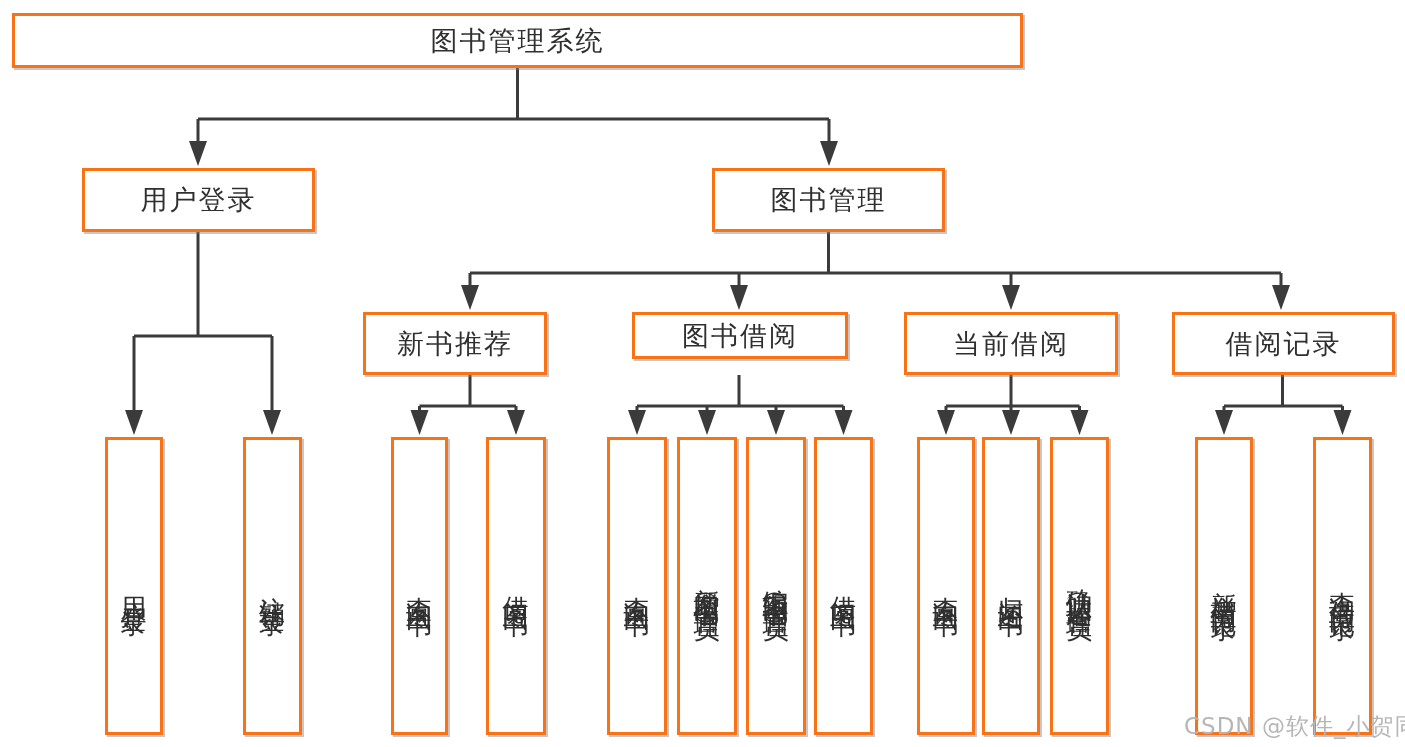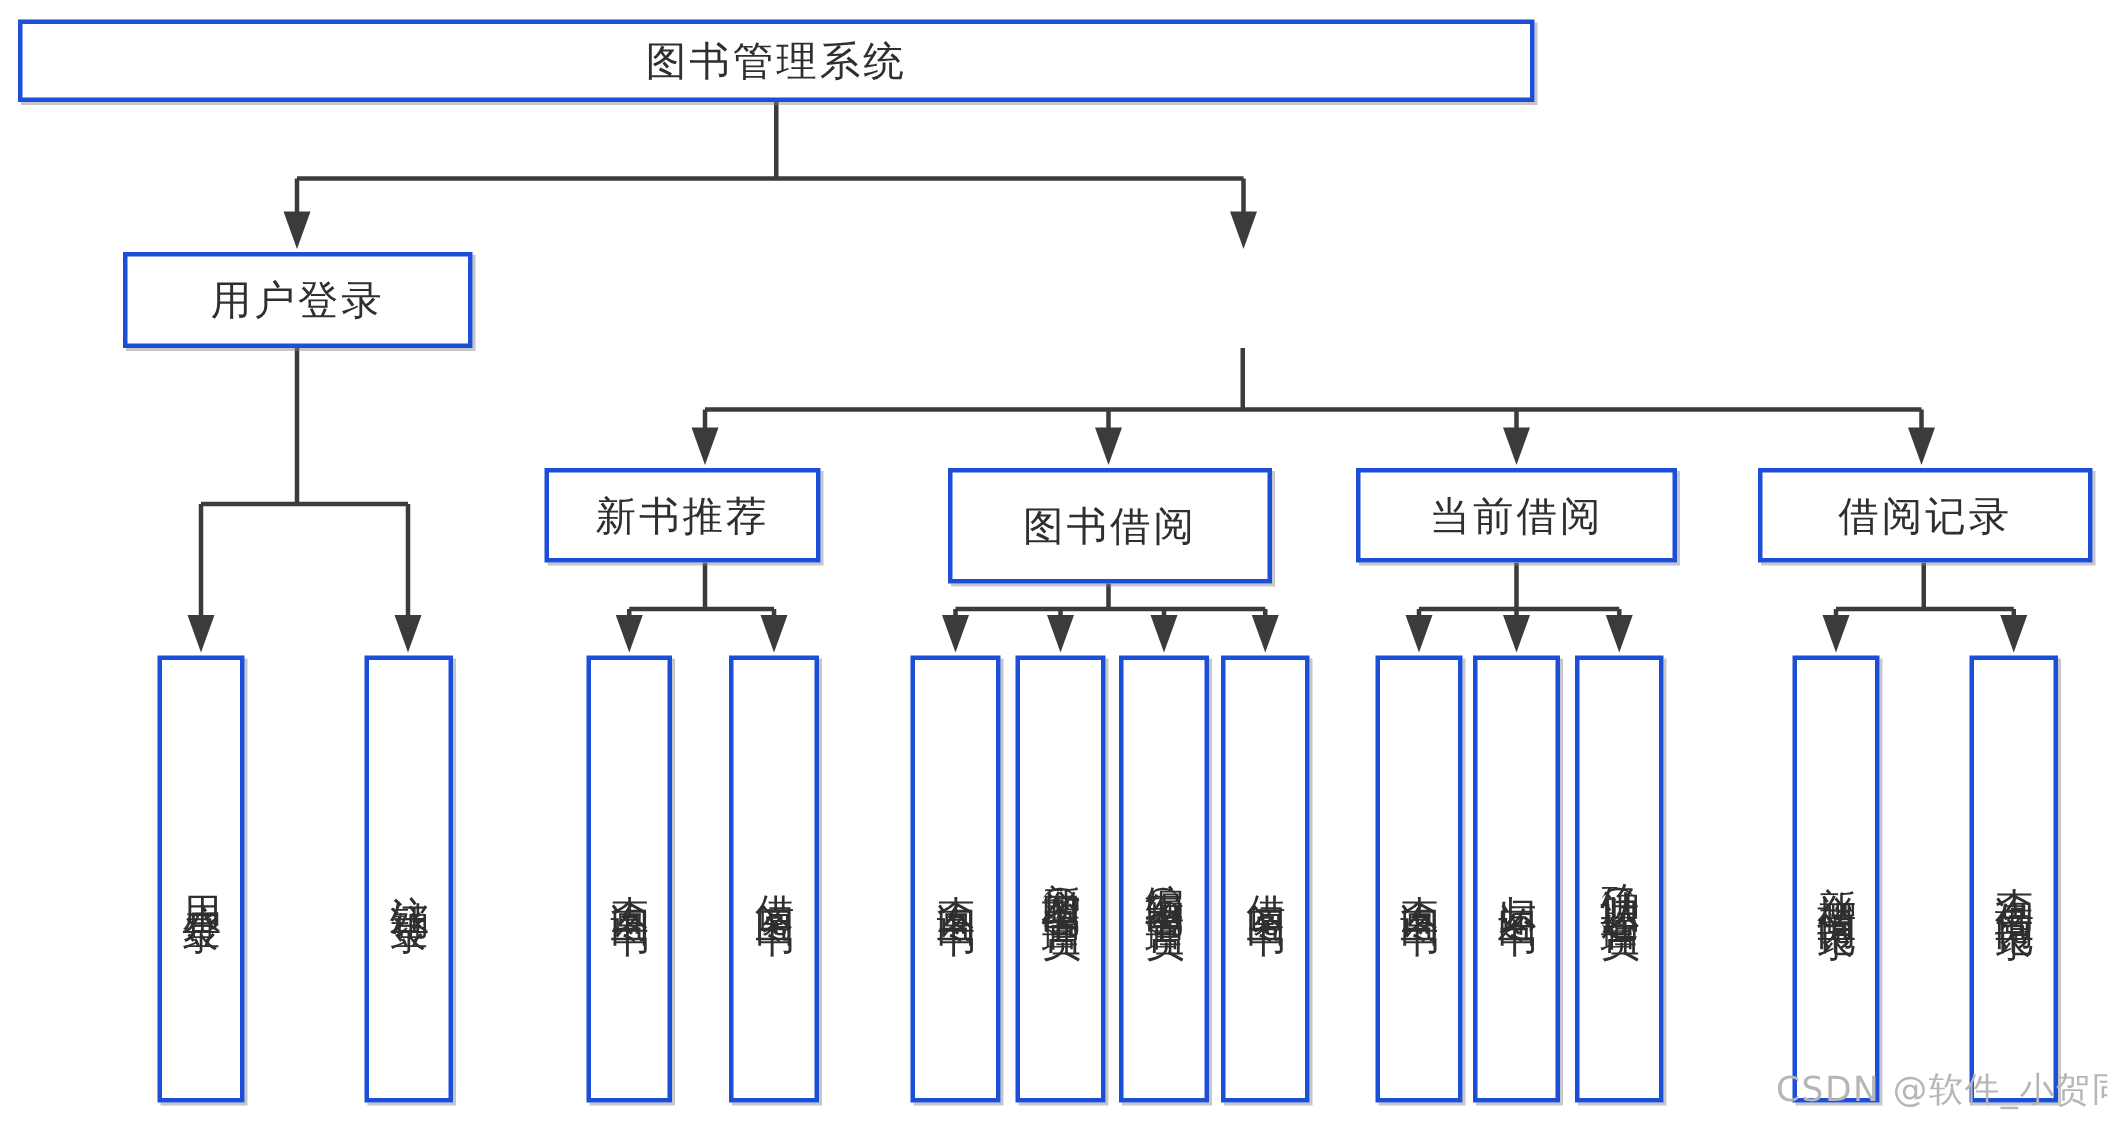--- a/index.html
+++ b/index.html
@@ -13,21 +13,21 @@
     overflow: hidden;
   }
   .connectors {
     position: absolute;
     left: 0; top: 0;
     width: 1405px; height: 747px;
   }
   .node {
     position: absolute;
     background: #ffffff;
-    border: 3px solid #1d4ed8;
+    border: 3px solid #f97316;
     color: #2f2f2f;
     display: flex;
     align-items: center;
     justify-content: center;
     box-shadow: 2px 2px 0 rgba(130,130,130,0.45);
   }
   .hbox {
     font-size: 27px;
     letter-spacing: 2px;
     white-space: nowrap;
@@ -98,23 +98,24 @@
       <polygon points="1070.5,410 1088.5,410 1079.5,435"></polygon>
 
       <polygon points="1215,410 1233,410 1224,435"></polygon>
       <polygon points="1333.5,410 1351.5,410 1342.5,435"></polygon>
     </g>
   </svg>
 
   <div class="node hbox" style="left:12px; top:13px; width:1011px; height:55px;">图书管理系统</div>
 
   <div class="node hbox" style="left:82px; top:168px; width:233px; height:64px;">用户登录</div>
+  <div class="node hbox" style="left:712px; top:168px; width:233px; height:64px;">图书管理</div>
 
   <div class="node hbox" style="left:363px; top:312px; width:184px; height:63px;">新书推荐</div>
-  <div class="node hbox" style="left:632px; top:312px; width:216px; height:77px;">图书借阅</div>
+  <div class="node hbox" style="left:632px; top:312px; width:216px; height:47px;">图书借阅</div>
   <div class="node hbox" style="left:904px; top:312px; width:214px; height:63px;">当前借阅</div>
   <div class="node hbox" style="left:1172px; top:312px; width:223px; height:63px;">借阅记录</div>
 
   <div class="node vbox" style="left:105px; top:437px; width:58px; height:298px;">用户登录</div>
   <div class="node vbox" style="left:243px; top:437px; width:59px; height:298px;">注销登录</div>
 
   <div class="node vbox" style="left:391px; top:437px; width:57px; height:298px;">查询图书</div>
   <div class="node vbox" style="left:486px; top:437px; width:60px; height:298px;">借阅图书</div>
 
   <div class="node vbox" style="left:607px; top:437px; width:60px; height:298px;">查询图书</div>

